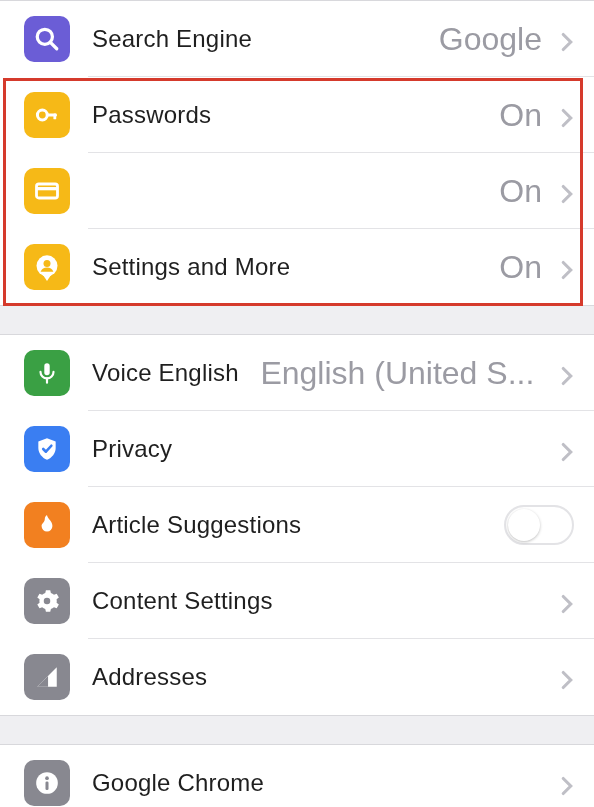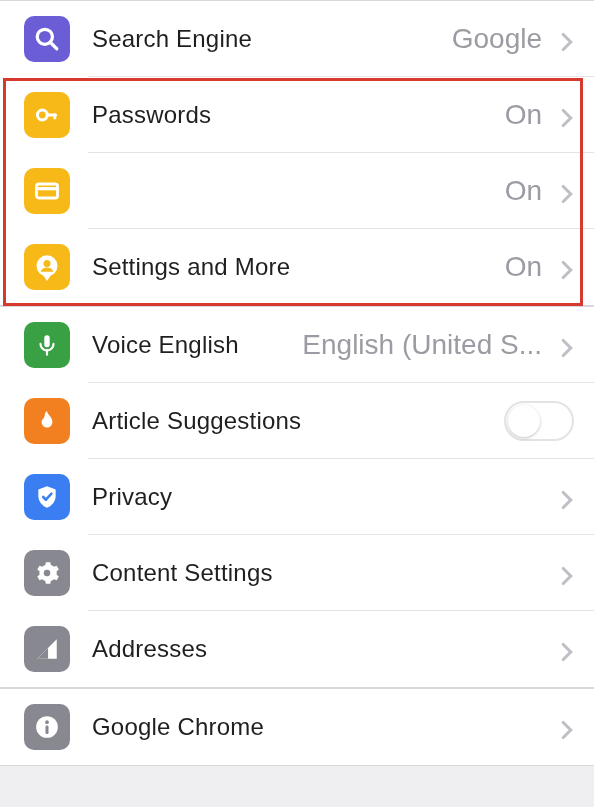--- a/index.html
+++ b/index.html
@@ -7,21 +7,21 @@
       width: 594px;
       font-family: -apple-system, "Helvetica Neue", Arial, sans-serif;
       background: #efeff2;
       color: #222;
       font-size: 24px;
     }
     .group {
       background: #fff;
       border-top: 1px solid #d8d8dc;
       border-bottom: 1px solid #d8d8dc;
-      margin-bottom: 0;
+      margin-bottom: 28px;
     }
     .row {
       display: flex;
       align-items: center;
       min-height: 76px;
       padding: 0 20px 0 24px;
       position: relative;
     }
     .divider {
       position: absolute;
@@ -39,21 +39,21 @@
       margin-right: 22px;
     }
     .label {
       flex: 0 0 auto;
       color: #1f1f1f;
       letter-spacing: 0.2px;
     }
     .spacer { flex: 1 1 auto; min-width: 4px; }
     .value {
       color: #9b9ba3;
-      font-size: 28px;
+      font-size: 32px;
       white-space: nowrap;
       overflow: hidden;
       text-overflow: ellipsis;
       max-width: 250px;
     }
     .chevron {
       width: 14px; height: 14px;
       margin-left: 16px;
       flex-shrink:0;
     }
@@ -172,57 +172,57 @@
   <div class="row">
     <div class="icon-box" style="background:#3aa044">
       <svg width="26" height="26" viewBox="0 0 24 24" fill="#fff">
         <rect x="9.5" y="3" width="5" height="11" rx="2.5"></rect>
         <path d="M6 11a6 6 0 0 0 12 0" fill="none" stroke="#fff" stroke-width="2" stroke-linecap="round"></path>
         <line x1="12" y1="17" x2="12" y2="21" stroke="#fff" stroke-width="2" stroke-linecap="round"></line>
       </svg>
     </div>
     <span class="label">Voice English</span>
     <span style="width:14px"></span>
-    <span class="value" style="flex:1; text-align:right; max-width:none;">English (United S...</span>
+    <span class="value" style="flex:1; text-align:center; max-width:none;">English (United S...</span>
+    <span class="chevron">
+      <svg width="14" height="20" viewBox="0 0 10 16" fill="none" stroke="#bfbfc6" stroke-width="2.5" stroke-linecap="round">
+          <polyline points="2,2 8,8 2,14"></polyline>
+        </svg>
+    </span>
+    <div class="divider"></div>
+  </div>
+
+  <div class="row">
+    <div class="icon-box" style="background:#3a7ef2">
+      <svg width="26" height="26" viewBox="0 0 24 24" fill="#fff">
+        <path d="M12 2 L20 5 V11 C20 16 16.5 20 12 22 C7.5 20 4 16 4 11 V5 Z"></path>
+        <polyline points="8.5,12 11,14.5 16,9" fill="none" stroke="#3a7ef2" stroke-width="2.4" stroke-linecap="round" stroke-linejoin="round"></polyline>
+      </svg>
+    </div>
+    <span class="label">Privacy</span>
+    <span class="spacer"></span>
     <span class="chevron">
       <svg width="14" height="20" viewBox="0 0 10 16" fill="none" stroke="#bfbfc6" stroke-width="2.5" stroke-linecap="round">
           <polyline points="2,2 8,8 2,14"></polyline>
         </svg>
     </span>
     <div class="divider"></div>
   </div>
 
   <div class="row">
     <div class="icon-box" style="background:#f28020">
       <svg width="26" height="26" viewBox="0 0 24 24" fill="#fff">
         <path d="M12 3 C13 7 17 8 17 13 A5 5 0 0 1 7 13 C7 10 10 10 10 6 C10 5 11 3 12 3 Z"></path>
       </svg>
     </div>
     <span class="label">Article Suggestions</span>
     <span class="spacer"></span>
     <div class="toggle">
       <div class="toggle-knob"></div>
     </div>
-    <div class="divider"></div>
-  </div>
-
-  <div class="row">
-    <div class="icon-box" style="background:#3a7ef2">
-      <svg width="26" height="26" viewBox="0 0 24 24" fill="#fff">
-        <path d="M12 2 L20 5 V11 C20 16 16.5 20 12 22 C7.5 20 4 16 4 11 V5 Z"></path>
-        <polyline points="8.5,12 11,14.5 16,9" fill="none" stroke="#3a7ef2" stroke-width="2.4" stroke-linecap="round" stroke-linejoin="round"></polyline>
-      </svg>
-    </div>
-    <span class="label">Privacy</span>
-    <span class="spacer"></span>
-    <span class="chevron">
-      <svg width="14" height="20" viewBox="0 0 10 16" fill="none" stroke="#bfbfc6" stroke-width="2.5" stroke-linecap="round">
-          <polyline points="2,2 8,8 2,14"></polyline>
-        </svg>
-    </span>
     <div class="divider"></div>
   </div>
 
   <div class="row">
     <div class="icon-box" style="background:#888890">
       <svg width="26" height="26" viewBox="0 0 24 24" fill="#fff">
         <path d="M12 8a4 4 0 1 0 0 8 4 4 0 0 0 0-8zm9 4a9 9 0 0 0-.15-1.65l2.1-1.6-2-3.5-2.5 1a9 9 0 0 0-2.85-1.65L15 2h-4l-.6 2.6A9 9 0 0 0 7.55 6.25l-2.5-1-2 3.5 2.1 1.6A9 9 0 0 0 5 12c0 .56.05 1.1.15 1.65l-2.1 1.6 2 3.5 2.5-1a9 9 0 0 0 2.85 1.65L11 22h4l.6-2.6a9 9 0 0 0 2.85-1.65l2.5 1 2-3.5-2.1-1.6c.1-.55.15-1.1.15-1.65z"></path>
         <circle cx="12" cy="12" r="3" fill="#888890"></circle>
       </svg>
     </div>

